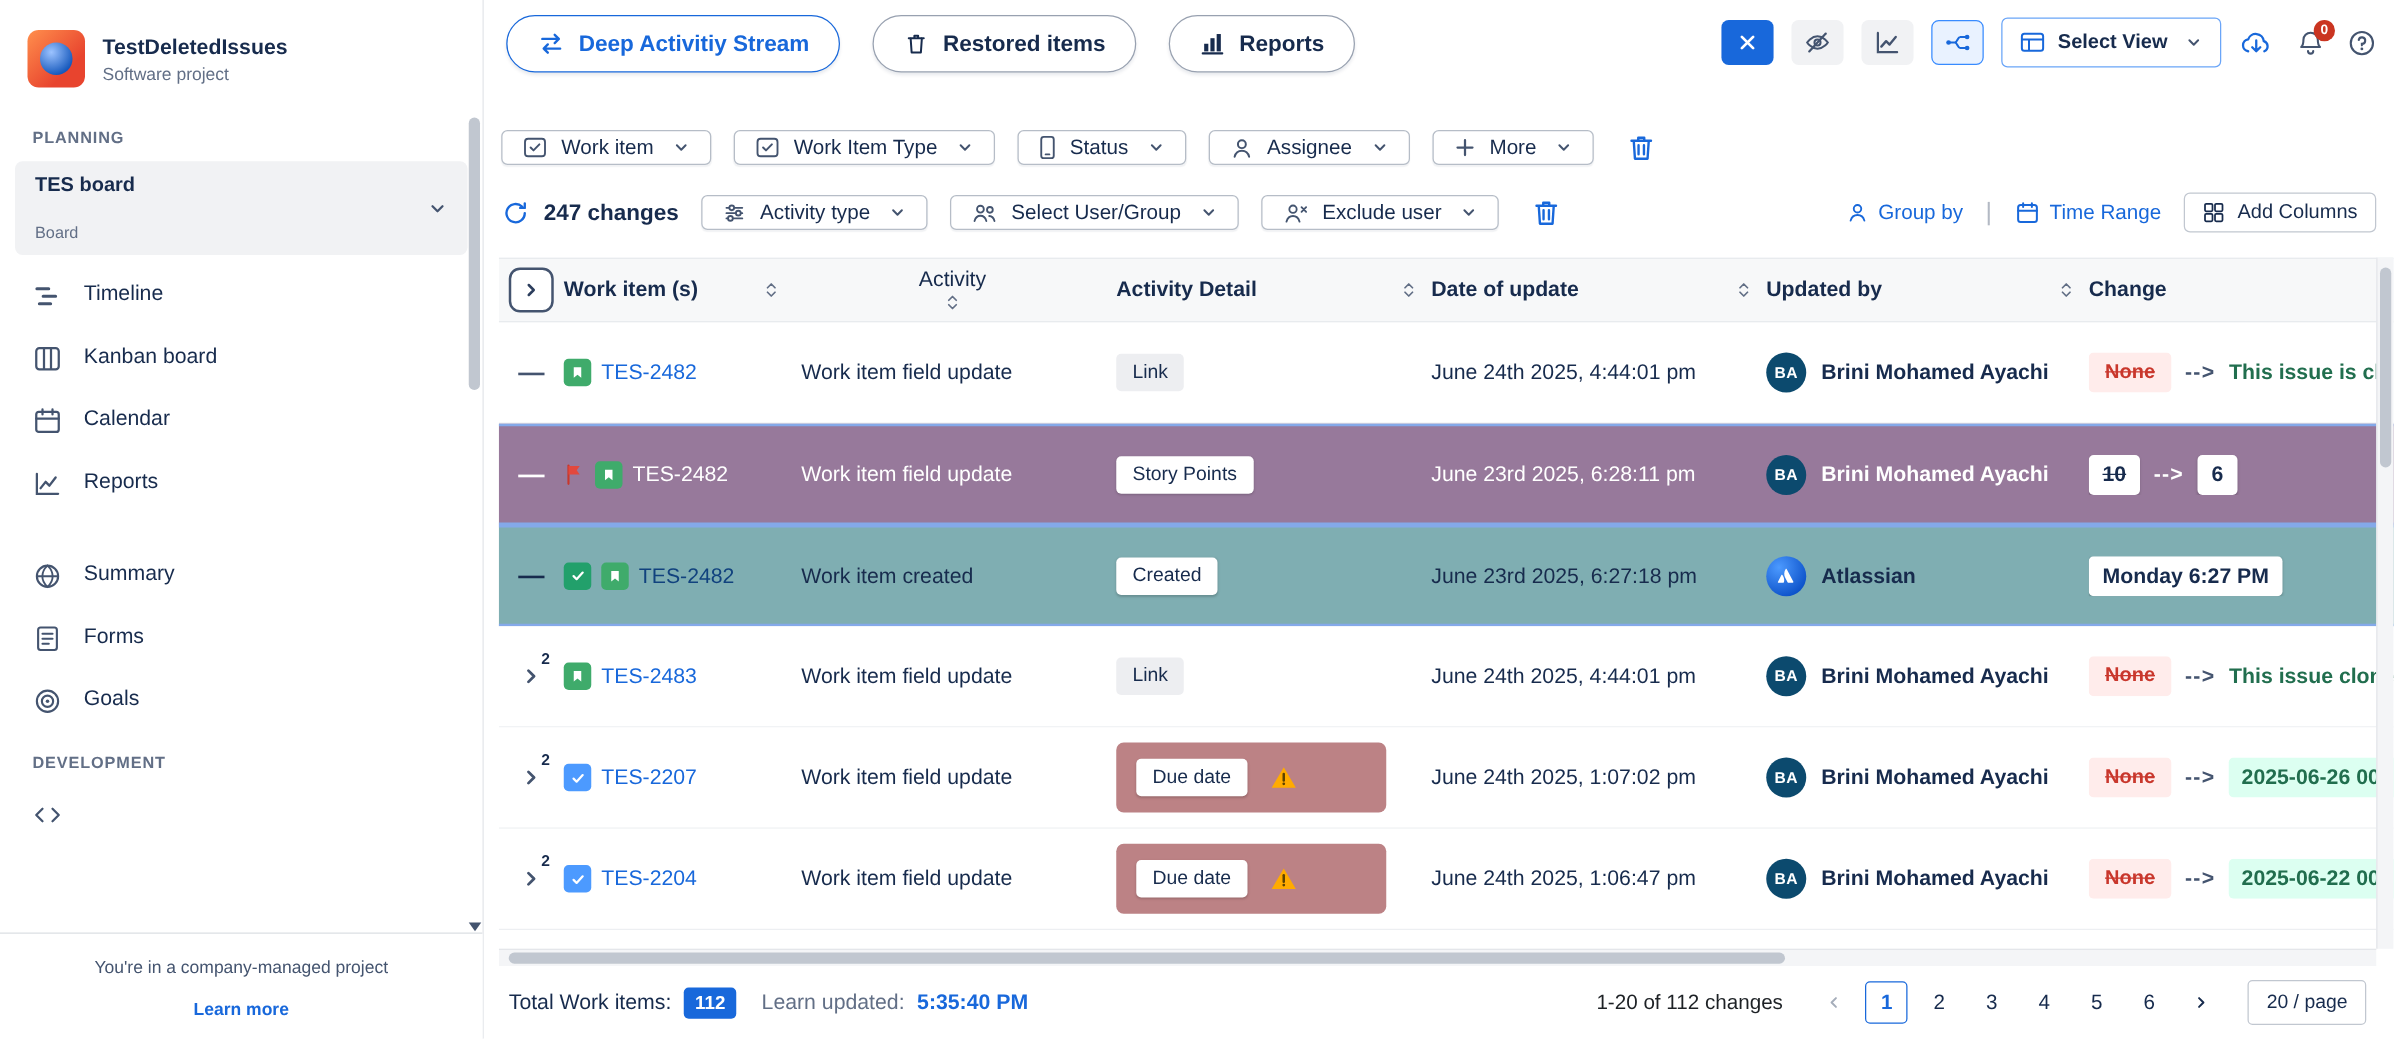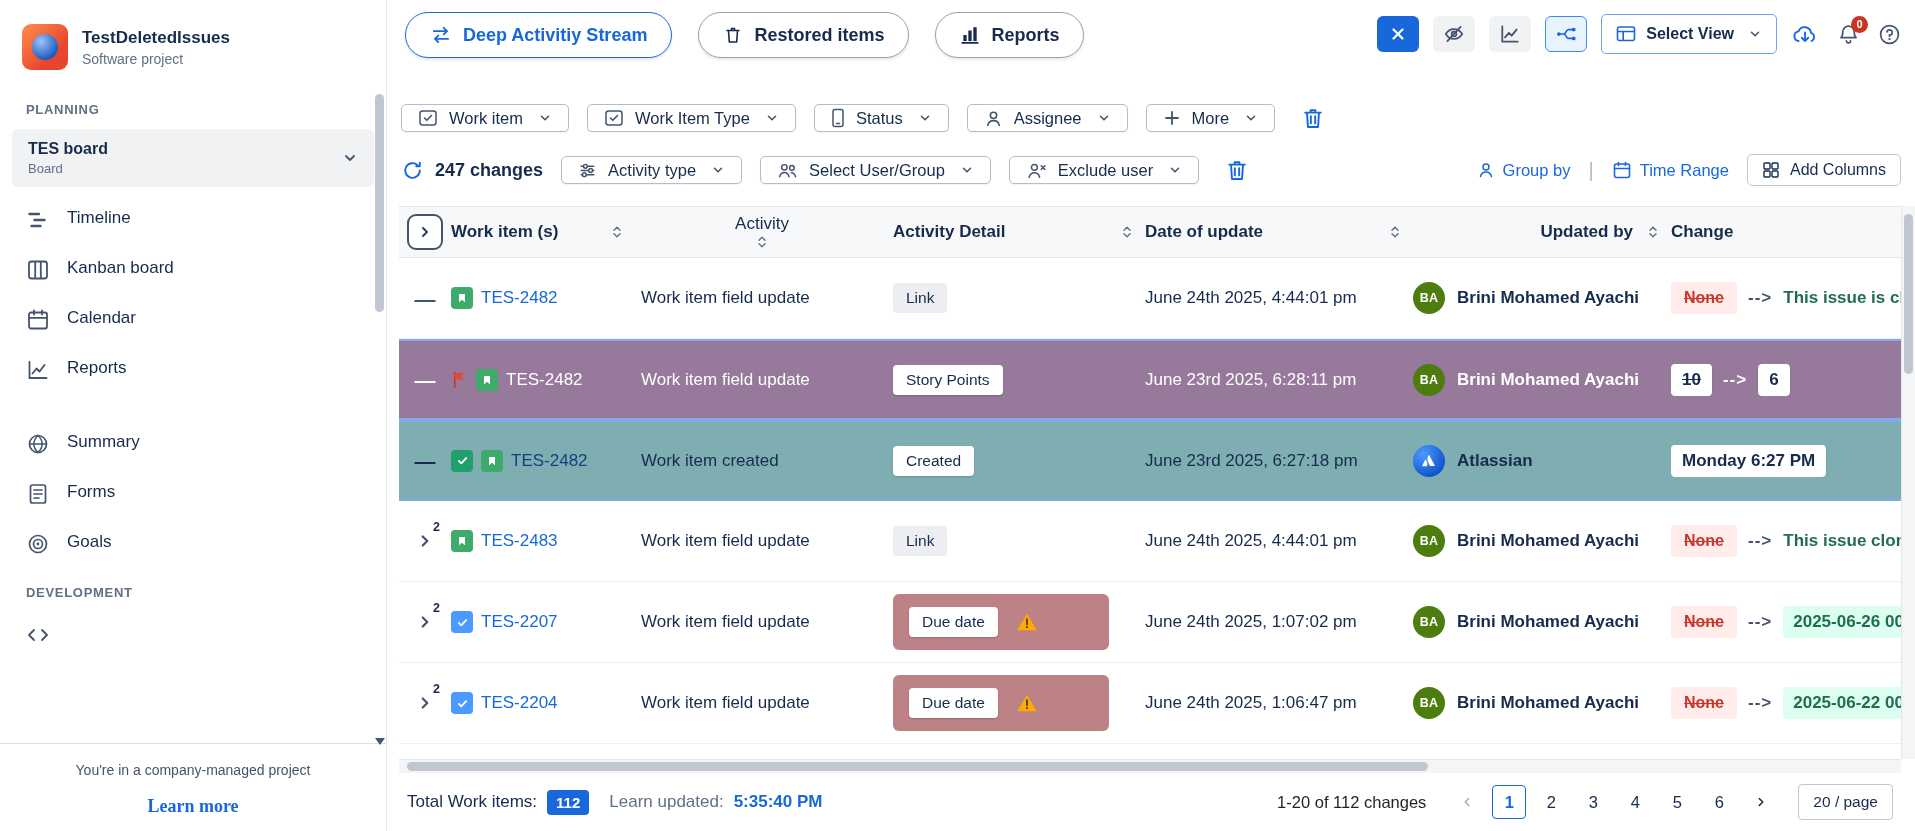--- a/index.html
+++ b/index.html
@@ -12,27 +12,27 @@
   .sidebar { width:387px; flex:0 0 387px; position:relative; border-right:1px solid #E4E6EA; display:flex; flex-direction:column; background:#fff; }
   .proj { display:flex; gap:14px; align-items:center; padding:24px 20px 16px 22px; }
   .proj-logo { width:46px; height:46px; border-radius:9px; background:linear-gradient(135deg,#FF8F4D 0%,#E8442E 70%); position:relative; flex:0 0 46px; }
   .proj-logo::after { content:""; position:absolute; inset:10px; border-radius:50%; background:radial-gradient(circle at 35% 30%, #9CC3FF, #1558BC 75%); }
   .proj-name { font-size:17px; font-weight:bold; color:#172B4D; }
   .proj-type { font-size:14px; color:#626F86; margin-top:3px; }
   .side-scroll { flex:1; min-height:0; overflow:hidden; }
   .sec-label { font-size:13px; font-weight:bold; letter-spacing:.7px; color:#626F86; padding:16px 26px 10px; }
   .board-item { margin:2px 12px 8px; background:#F1F2F4; border-radius:6px; padding:11px 16px; display:flex; align-items:center; justify-content:space-between; cursor:pointer; }
   .board-title { font-size:16px; font-weight:600; color:#172B4D; }
-  .board-sub { font-size:13px; color:#626F86; margin-top:3px; }
+  .board-sub { font-size:13px; color:#626F86; margin-top:20px; }
   .nav-item { display:flex; align-items:flex-start; gap:17px; padding:13px 26px; font-size:17px; color:#172B4D; cursor:pointer; }
   .nav-icon { color:#44546F; width:24px; height:24px; flex:0 0 24px; }
   .nav-group2 { margin-top:24px; }
   .side-footer { border-top:1px solid #DCDFE4; padding:18px 22px 14px; text-align:center; background:#fff; }
   .side-note { font-size:14px; color:#44546F; }
-  .learn-link { display:inline-block; margin-top:18px; font-size:18px; font-weight:600; color:#1868DB; cursor:pointer;font-family:Liberation Serif, serif; }
+  .learn-link { display:inline-block; margin-top:18px; font-size:14px; font-weight:600; color:#1868DB; cursor:pointer; }
   .side-sb { position:absolute; right:2px; top:94px; bottom:100px; width:9px; }
   .side-sb-thumb { width:9px; height:218px; border-radius:5px; background:#C1C7D0; cursor:pointer; }
   .side-sb-arrow { position:absolute; bottom:-14px; left:0; width:0; height:0; border-left:5px solid transparent; border-right:5px solid transparent; border-top:7px solid #44546F; }
 
   
   .main { flex:1; min-width:0; display:flex; flex-direction:column; padding-left:12px; position:relative; }
 
   
   .topbar { display:flex; align-items:flex-start; justify-content:space-between; padding:12px 14px 0 6px; }
   .pills { display:flex; gap:26px; }
@@ -88,21 +88,21 @@
   .expg sup { position:absolute; top:-6px; right:-3px; font-size:12.5px; font-weight:bold; color:#172B4D; }
   .type-ic { width:22px; height:22px; border-radius:4px; display:flex; align-items:center; justify-content:center; flex:0 0 22px; }
   .type-story { background:#3FAB6B; }
   .type-task  { background:#4C9AFF; }
   .type-check { background:#22A06B; }
   .key { color:#1868DB; font-weight:500; text-decoration:none; cursor:pointer; white-space:nowrap; }
   .trow--purple .key { color:#fff; }
   .trow--teal .key { color:#11427E; }
   .c-act { font-weight:500;flex-direction:column; }
   .uname { font-weight:600; white-space:nowrap; overflow:hidden; }
-  .avatar { width:32px; height:32px; border-radius:50%; background:#4d7c0f; color:#fff; font-size:12.5px; font-weight:bold; display:flex; align-items:center; justify-content:center; flex:0 0 32px; letter-spacing:.3px; }
+  .avatar { width:32px; height:32px; border-radius:50%; background:#0c4a6e; color:#fff; font-size:12.5px; font-weight:bold; display:flex; align-items:center; justify-content:center; flex:0 0 32px; letter-spacing:.3px; }
   .avatar.atl { background:radial-gradient(circle at 32% 28%, #4C9AFF, #0B50C8 80%); }
   .badge { display:inline-block; padding:6px 13px; border-radius:4px; font-size:15.5px; font-weight:500; color:#172B4D; }
   .badge-gray { background:#EDEEF1; }
   .badge-white { background:#fff; box-shadow:0 1px 2px rgba(0,0,0,.18); }
   .due-wrap { display:flex; align-items:center; gap:18px; background:#BC8285; border-radius:6px; padding:13px 16px; width:216px; }
   .old-none { background:#FFECEB; color:#C9372C; text-decoration:line-through; padding:7px 13px; border-radius:4px; font-weight:600; font-size:16px; }
   .old-white { background:#fff; color:#172B4D; text-decoration:line-through; padding:6px 11px; border-radius:4px; font-weight:600; box-shadow:0 1px 2px rgba(0,0,0,.18); }
   .new-white { background:#fff; color:#172B4D; padding:6px 11px; border-radius:4px; font-weight:600; box-shadow:0 1px 2px rgba(0,0,0,.18); }
   .arrow { color:#44546F; font-weight:600; letter-spacing:1px; }
   .trow--purple .arrow { color:#fff; }
@@ -559,21 +559,21 @@
             </span>
           </div>
         <div class="th c-date">
             <span>Date of update</span>
             <span class="sort-ic">
               <svg width="16" height="16" viewBox="0 0 16 16">
                 <path d="M5 6.2l3-3 3 3M5 9.8l3 3 3-3" fill="none" stroke="#626F86" stroke-width="1.4" stroke-linecap="round" stroke-linejoin="round"></path>
               </svg>
             </span>
           </div>
-        <div class="th c-user" style="justify-content:flex-end;">
+        <div class="th c-user" style="justify-content:space-between;">
             <span>Updated by</span>
             <span class="sort-ic">
               <svg width="16" height="16" viewBox="0 0 16 16">
                 <path d="M5 6.2l3-3 3 3M5 9.8l3 3 3-3" fill="none" stroke="#626F86" stroke-width="1.4" stroke-linecap="round" stroke-linejoin="round"></path>
               </svg>
             </span>
           </div>
         <div class="th c-chg">
             <span>Change</span>
           </div>

